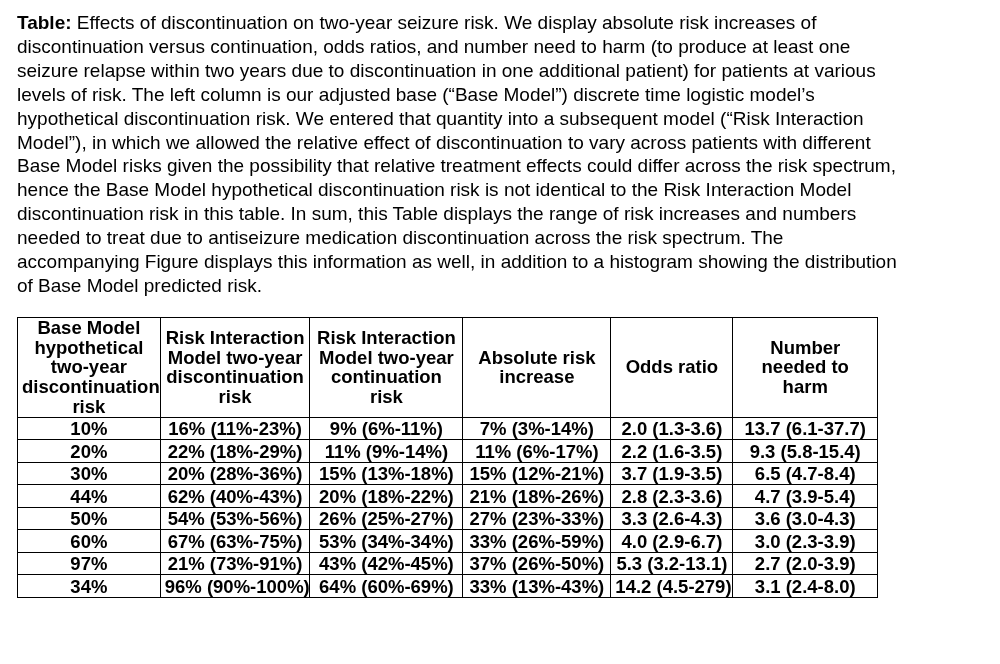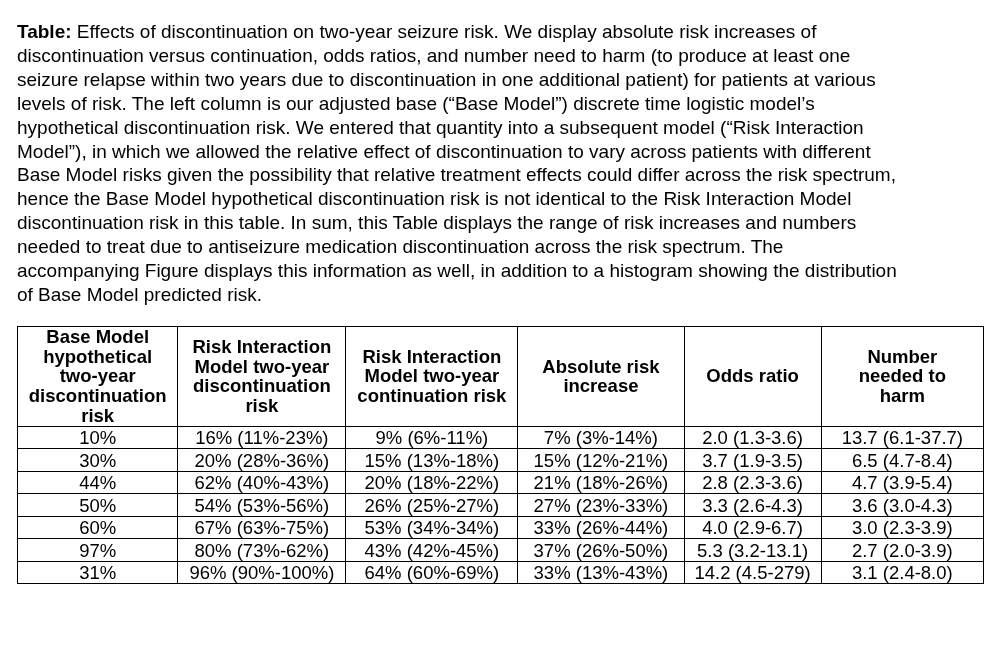--- a/index.html
+++ b/index.html
@@ -6,46 +6,47 @@
     margin: 0;
     padding: 0;
     background: #ffffff;
     color: #000000;
     font-family: "Liberation Sans", sans-serif;
   }
   .page {
     width: 1000px;
     height: 664px;
     box-sizing: border-box;
-    padding: 20px 16px 0 17px;
+    padding: 11px 16px 0 17px;
     background: #ffffff;
     overflow: hidden;
   }
   .caption {
     margin: 0 0 19px 0;
     width: 882px;
     font-size: 19px;
     line-height: 23.9px;
     text-align: left;
   }
   .caption .caption-label {
     font-weight: bold;
   }
   table.risk-table {
     border-collapse: collapse;
-    width: 967px;
+    width: 861px;
     table-layout: fixed;
   }
   table.risk-table th,
   table.risk-table td {
     border: 1.6px solid #000000;
     text-align: center;
     vertical-align: middle;
     padding: 0 4px;
     overflow: hidden;
+    font-weight: bold;
   }
   table.risk-table th {
     font-size: 18.5px;
     font-weight: bold;
     line-height: 19.8px;
     height: 97px;
     white-space: pre-line;
   }
   table.risk-table td {
     font-size: 18.5px;
@@ -101,20 +102,28 @@
     <tbody id="table-body">
         <tr>
           <td>10%</td>
           <td>16% (11%-23%)</td>
           <td>9% (6%-11%)</td>
           <td>7% (3%-14%)</td>
           <td>2.0 (1.3-3.6)</td>
           <td>13.7 (6.1-37.7)</td>
         </tr>
         <tr>
+          <td>20%</td>
+          <td>22% (18%-29%)</td>
+          <td>11% (9%-14%)</td>
+          <td>11% (6%-17%)</td>
+          <td>2.2 (1.6-3.5)</td>
+          <td>9.3 (5.8-15.4)</td>
+        </tr>
+        <tr>
           <td>30%</td>
           <td>20% (28%-36%)</td>
           <td>15% (13%-18%)</td>
           <td>15% (12%-21%)</td>
           <td>3.7 (1.9-3.5)</td>
           <td>6.5 (4.7-8.4)</td>
         </tr>
         <tr>
           <td>44%</td>
           <td>62% (40%-43%)</td>
@@ -128,34 +137,34 @@
           <td>54% (53%-56%)</td>
           <td>26% (25%-27%)</td>
           <td>27% (23%-33%)</td>
           <td>3.3 (2.6-4.3)</td>
           <td>3.6 (3.0-4.3)</td>
         </tr>
         <tr>
           <td>60%</td>
           <td>67% (63%-75%)</td>
           <td>53% (34%-34%)</td>
-          <td>33% (26%-44%)</td>
+          <td>33% (26%-59%)</td>
           <td>4.0 (2.9-6.7)</td>
           <td>3.0 (2.3-3.9)</td>
         </tr>
         <tr>
           <td>97%</td>
-          <td>80% (73%-62%)</td>
+          <td>21% (73%-91%)</td>
           <td>43% (42%-45%)</td>
           <td>37% (26%-50%)</td>
           <td>5.3 (3.2-13.1)</td>
           <td>2.7 (2.0-3.9)</td>
         </tr>
         <tr>
-          <td>31%</td>
+          <td>34%</td>
           <td>96% (90%-100%)</td>
           <td>64% (60%-69%)</td>
           <td>33% (13%-43%)</td>
           <td>14.2 (4.5-279)</td>
           <td>3.1 (2.4-8.0)</td>
         </tr>
       </tbody>
   </table>
 
 </div>

